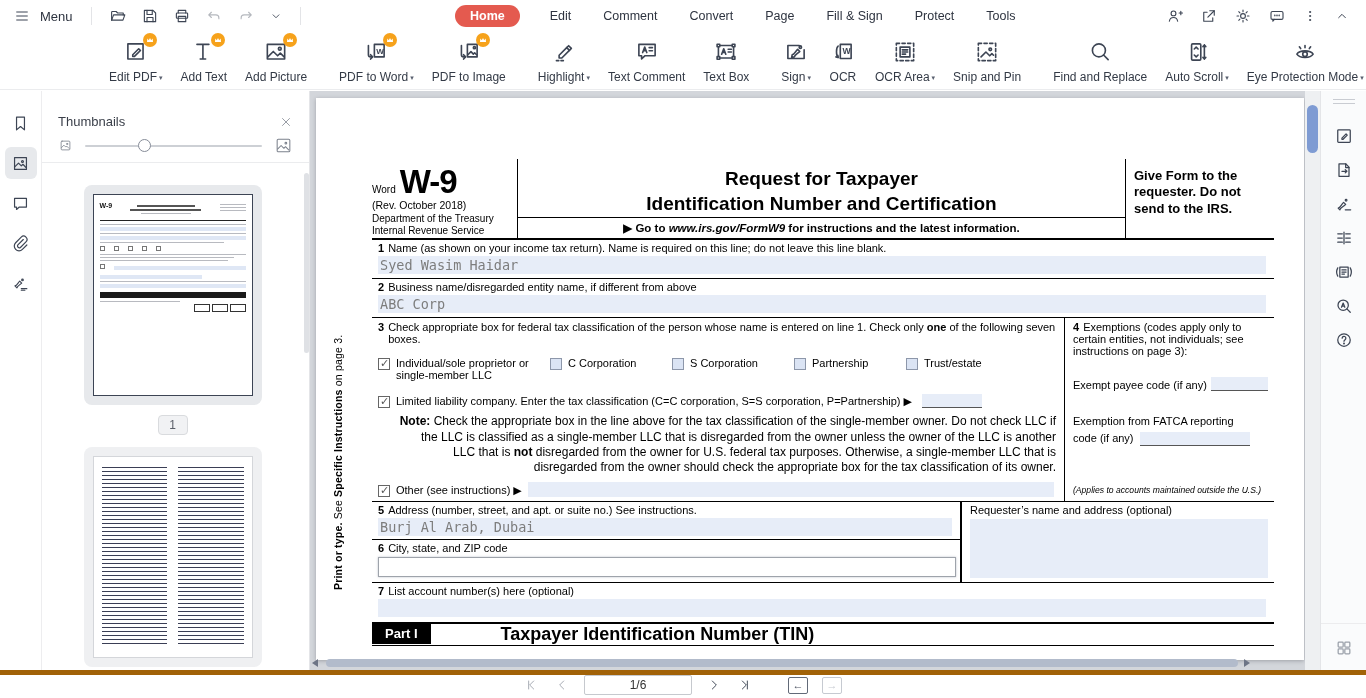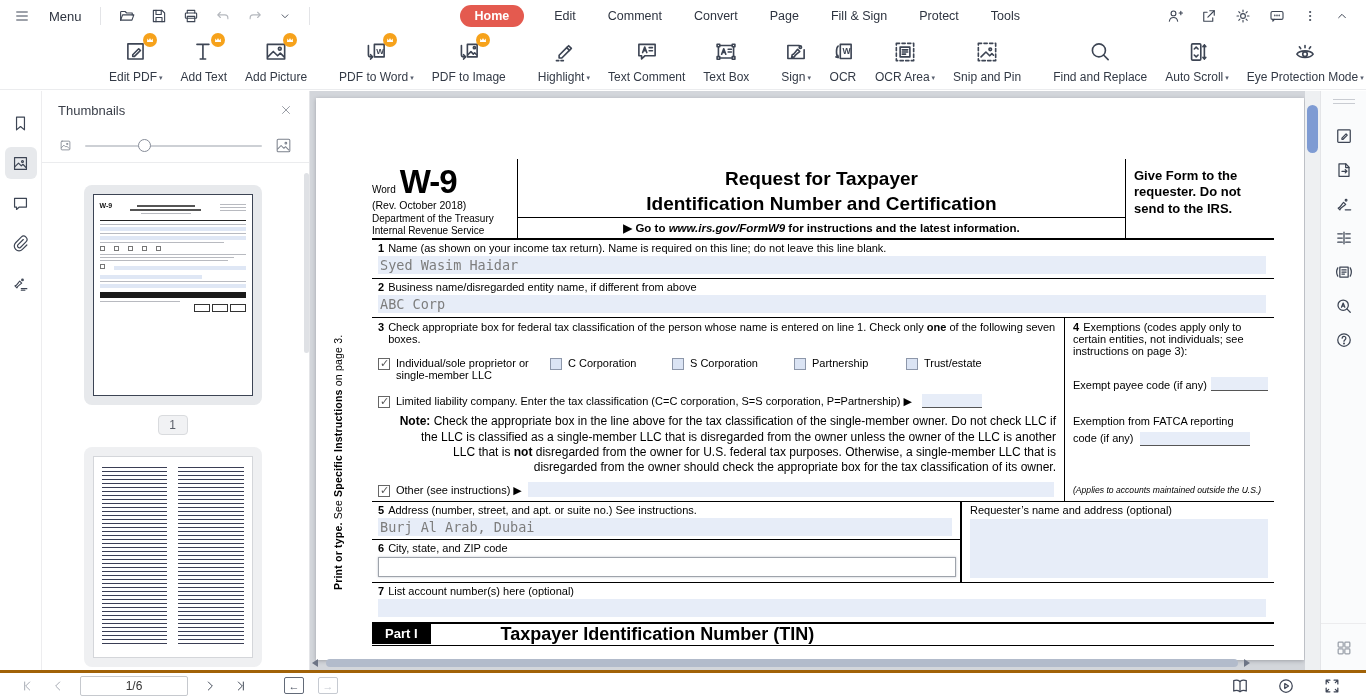--- a/index.html
+++ b/index.html
@@ -5,21 +5,21 @@
   * { margin:0; padding:0; box-sizing:border-box; }
   html,body { width:1366px; height:698px; overflow:hidden; font-family:"Liberation Sans",sans-serif; background:#fff; }
   svg { display:block; }
   .ic { stroke:#3d4554; fill:none; stroke-width:1.5; stroke-linecap:round; stroke-linejoin:round; }
   .ic-thin { stroke-width:1.3; }
   .app { position:relative; width:1366px; height:698px; background:#fff; }
 
   
   .topbar { position:absolute; top:0; left:0; right:0; height:32px; display:flex; align-items:center; background:#fff; }
   .tb-left { display:flex; align-items:center; padding-left:10px; gap:8px; }
-  .menu-btn { display:flex; align-items:center; gap:19px; font-size:13px; color:#2e3440; padding:3px 4px; }
+  .menu-btn { display:flex; align-items:center; gap:10px; font-size:13px; color:#2e3440; padding:3px 4px; }
   .vsep { width:1px; height:18px; background:#e3e4e7; margin:0 6px; }
   .qa-btn { padding:3px; display:flex; align-items:center; }
   .dis { opacity:.38; }
   .tabs { flex:1; display:flex; justify-content:center; align-items:center; gap:28px; }
   .tab { font-size:12.5px; color:#2e3440; cursor:default; padding:4px 2px; }
   .tab.active { background:#e45a4f; color:#fff; padding:4px 15px; border-radius:13px; font-weight:bold; }
   .tb-right { display:flex; align-items:center; gap:16px; padding-right:16px; }
 
   
   .toolbar { position:absolute; top:32px; left:0; right:0; height:58px; display:flex; align-items:center; padding-left:100px; border-bottom:1px solid #ebecee; background:#fff; }
@@ -31,21 +31,21 @@
   .tb-sep { width:1px; height:40px; background:#e7e8ea; margin:0 7px; }
 
   
   .main { position:absolute; top:91px; bottom:28px; left:0; right:0; display:flex; }
 
   .left-rail { width:42px; border-right:1px solid #ededef; display:flex; flex-direction:column; align-items:center; padding-top:16px; gap:8px; background:#fff; }
   .rail-item { width:32px; height:32px; display:flex; align-items:center; justify-content:center; border-radius:6px; }
   .rail-item.active { background:#e7e9ec; }
 
   .thumb-panel { width:268px; border-right:1px solid #e4e5e8; position:relative; background:#fff; }
-  .tp-header { height:38px; display:flex; align-items:center; padding:0 16px; }
+  .tp-header { height:38px; display:flex; align-items:flex-end; padding:0 16px; }
   .tp-title { flex:1; font-size:13px; color:#3a3f49; }
   .tp-slider { height:34px; display:flex; align-items:center; gap:12px; padding:0 16px; border-bottom:1px solid #ebecee; }
   .slider-track { flex:1; position:relative; height:2px; background:#cdd0d5; border-radius:1px; }
   .slider-knob { position:absolute; left:30%; top:-6px; width:13px; height:13px; background:#fff; border:1.5px solid #868c98; border-radius:50%; }
   .tp-body { position:absolute; top:82px; bottom:0; left:0; right:6px; overflow:hidden; display:flex; flex-direction:column; align-items:center; padding-top:12px; }
   .tcard { width:178px; border-radius:8px; padding:9px; background:#e7e9ec; }
   .tcard2 { background:#eff0f2; margin-top:8px; }
   .mini-page { width:160px; height:202px; background:#fff; border:1px solid #3c4454; padding:7px 6px; overflow:hidden; }
   .mini-page2 { border:1px solid #d4d6da; display:flex; justify-content:space-between; padding:10px 8px; }
   .page-badge { margin:10px auto 4px; width:30px; text-align:center; padding:2px 0; background:#f1f2f4; border:1px solid #d9dbde; border-radius:4px; font-size:12px; color:#5a5f68; }
@@ -126,21 +126,21 @@
   .prow { display:flex; height:40px; }
   .ptext { flex:1; padding:3px 6px 0; font-size:11px; }
   .ssnbox { width:266px; border-left:2px solid #000; border-bottom:1px solid #000; padding:2px 0 0 8px; font-weight:bold; font-size:11.5px; box-shadow:inset 0 -2px 0 #000, inset 2px 0 0 #000; }
 
   
   .right-rail { width:46px; border-left:1px solid #e4e5e8; background:#fafbfc; display:flex; flex-direction:column; align-items:center; padding-top:8px; gap:14px; position:relative; }
   .grip { width:22px; height:5px; border-top:1.5px solid #c9ccd2; border-bottom:1.5px solid #c9ccd2; margin-bottom:8px; }
   .rr-bottom { position:absolute; bottom:12px; left:0; right:0; display:flex; justify-content:center; border-top:1px solid #ececee; padding-top:14px; }
 
   
-  .statusbar { position:absolute; bottom:0; left:0; right:0; height:28px; border-top:3px solid #a16207; background:#fff; display:flex; align-items:center; padding:0 20px; }
+  .statusbar { position:absolute; bottom:0; left:0; right:0; height:28px; border-top:5px solid #a16207; background:#fff; display:flex; align-items:center; padding:0 20px;flex-direction:column; }
   .sb-left { display:flex; align-items:center; gap:14px; }
   .page-input { width:108px; height:20px; border:1px solid #c6c9ce; border-radius:2px; text-align:center; font-size:12px; color:#333; font-family:"Liberation Sans",sans-serif; }
   .nav-box { width:20px; height:17px; border:1.2px solid #626a78; border-radius:2px; display:flex; align-items:center; justify-content:center; font-size:11px; color:#4a5160; }
   .nav-box.fwd { border-color:#c6cad1; color:#c6cad1; }
   .sb-right { margin-left:auto; display:flex; align-items:center; gap:26px; padding-right:4px; }
 </style>
 </head>
 <body>
 
 <div class="app">

